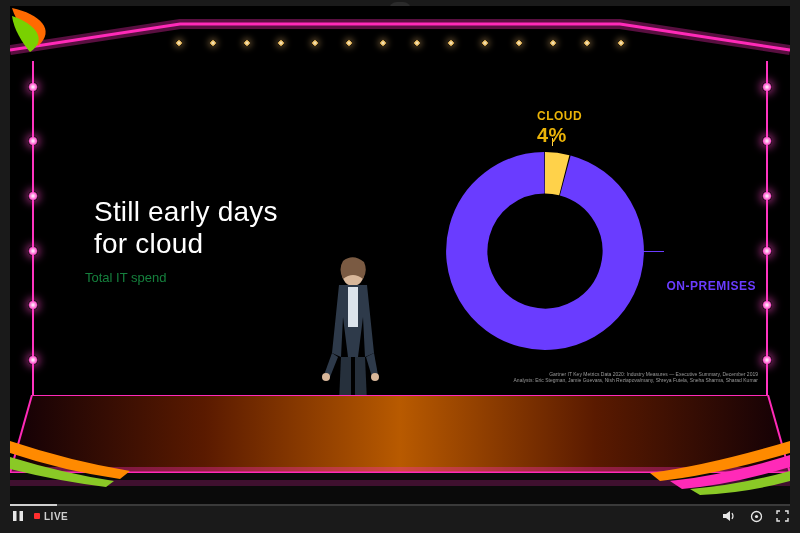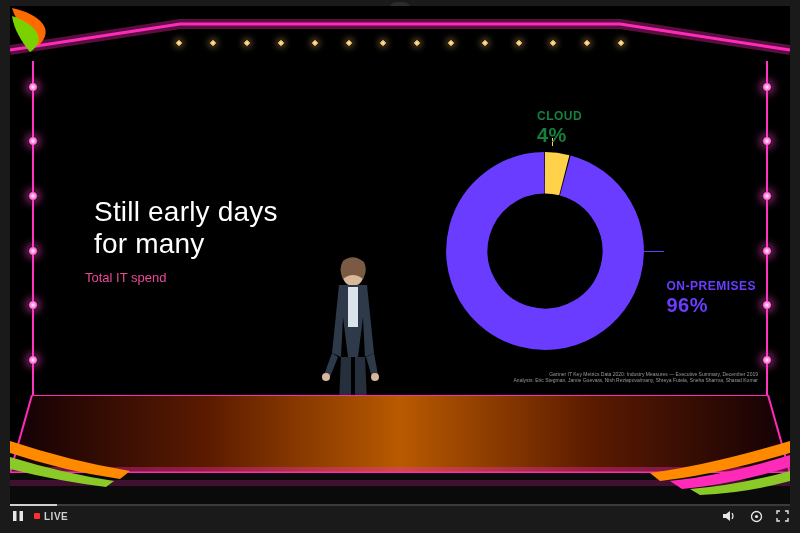--- a/index.html
+++ b/index.html
@@ -14,27 +14,27 @@
   .strip{position:absolute;top:55px;bottom:102px;width:2px;background:linear-gradient(#ff34c0,#ff34c0);}
   .strip.left{left:22px;}
   .strip.right{right:22px;}
   .strip .dot{position:absolute;left:-4px;width:10px;height:10px;border-radius:50%;background:radial-gradient(circle,#fff 0%,#ff5ad0 50%,rgba(0,0,0,0)70%);box-shadow:0 0 8px 2px rgba(255,70,200,.6);}
   
   .floor{position:absolute;left:0;right:0;bottom:0;height:105px;}
   .floor svg{position:absolute;left:0;bottom:0;}
   
   .slide-text{position:absolute;left:75px;top:190px;max-width:300px;}
   .slide-title{font-size:28px;font-weight:300;line-height:1.15;letter-spacing:.2px;margin-left:9px;}
-  .slide-sub{margin-top:10px;font-size:13px;font-weight:400;color:#ec4899;}
+  .slide-sub{margin-top:10px;font-size:13px;font-weight:400;color:#15803d;}
   
   .donut-wrap{position:absolute;left:420px;top:130px;width:230px;height:230px;}
   .donut-wrap svg{width:230px;height:230px;display:block;}
   .lbl{position:absolute;font-size:12px;font-weight:700;letter-spacing:.5px;line-height:1.1;}
   .lbl .pct{display:block;font-size:20px;font-weight:700;margin-top:1px;}
-  .lbl-cloud{left:50%;transform:translateX(-8px);top:-26px;color:#15803d;}
+  .lbl-cloud{left:50%;transform:translateX(-8px);top:-26px;color:#eab308;}
   .lbl-onprem{right:-96px;top:50%;transform:translateY(-6px);color:#6a3cff;margin-top:35px;}
   .leader{position:absolute;background:#6a3cff;}
   .leader-cloud{background:#ffd24a;}
   
   .source{position:absolute;right:32px;bottom:122px;font-size:5px;line-height:1.25;color:#9a9a9a;text-align:right;max-width:300px;}
   
   .presenter{position:absolute;left:308px;bottom:70px;width:70px;height:178px;}
   .presenter svg{display:block;}
   
   .close-pill{position:absolute;left:50%;top:2px;transform:translateX(-50%);width:22px;height:16px;background:#2b2b2b;border-radius:8px;display:flex;align-items:center;justify-content:center;color:#ddd;font-size:10px;line-height:1;cursor:pointer;}
@@ -99,21 +99,21 @@
         <div class="dot" style="top:22%"></div>
         <div class="dot" style="top:38%"></div>
     <div class="dot" style="top:54%"></div>
         <div class="dot" style="top:70%"></div>
         <div class="dot" style="top:86%"></div>
   </div>
 
   <div class="slide-text">
     <div class="slide-title">
       <span>Still early days</span><br>
-      <span>for many</span>
+      <span>for cloud</span>
     </div>
     <div class="slide-sub">Total IT spend</div>
   </div>
 
   <div class="donut-wrap">
     <svg viewBox="0 0 100 100">
 
       <circle cx="50" cy="50" r="34" fill="none" stroke="#6a3cff" stroke-width="18" stroke-dasharray="204.1 213.6" transform="rotate(-75 50 50)"></circle>
 
       <circle cx="50" cy="50" r="34" fill="none" stroke="#ffd24a" stroke-width="18" stroke-dasharray="8.5 213.6" transform="rotate(-90 50 50)"></circle>
@@ -121,21 +121,20 @@
 
     <div class="leader leader-cloud" style="left:122px;top:2px;width:1px;height:8px;"></div>
     <div class="lbl lbl-cloud">
       <span>CLOUD</span>
       <span class="pct">4%</span>
     </div>
 
     <div class="leader" style="right:-4px;top:50%;width:22px;height:1px;"></div>
     <div class="lbl lbl-onprem">
       <span>ON-PREMISES</span>
-      <span class="pct">96%</span>
     </div>
   </div>
 
   <div class="source">
     <div>Gartner IT Key Metrics Data 2020: Industry Measures — Executive Summary, December 2019</div>
     <div>Analysts: Eric Stegman, Jamie Guevara, Nish Reziapova/many, Shreya Futela, Sneha Sharma, Sharad Kumar</div>
   </div>
 
   <div class="presenter">
     <svg width="70" height="178" viewBox="0 0 70 178">

